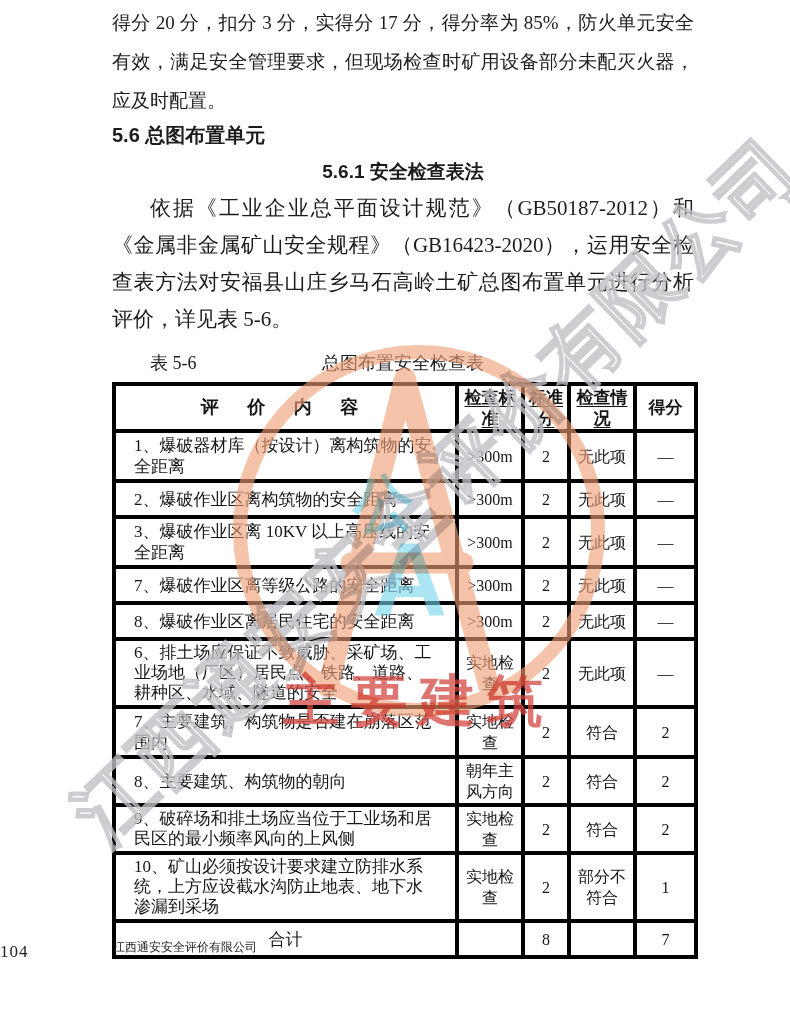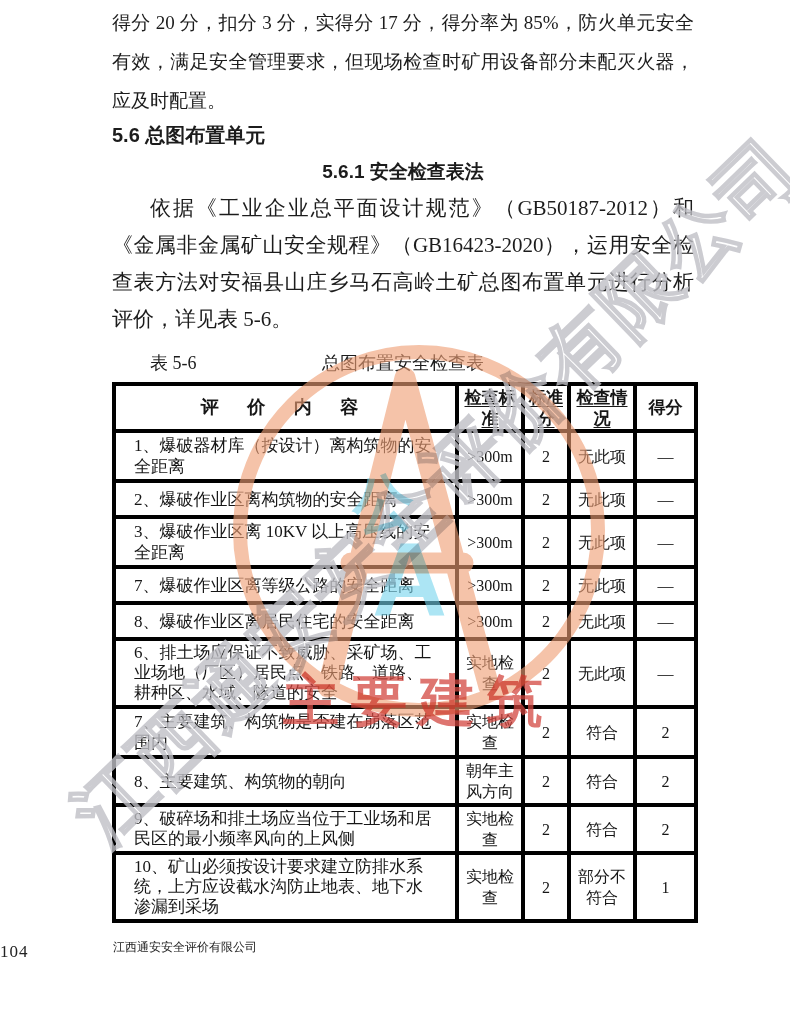--- a/index.html
+++ b/index.html
@@ -204,20 +204,27 @@
   </tr>
 
   <tr>
     <td class="cell-content">10、矿山必须按设计要求建立防排水系统，上方应设截水沟防止地表、地下水渗漏到采场</td>
     <td class="cell-center">实地检查</td>
     <td class="cell-center">2</td>
     <td class="cell-center">部分不符合</td>
     <td class="cell-center">1</td>
   </tr>
 
+  <tr class="total-row">
+    <td class="cell-content">合计</td>
+    <td class="cell-center"></td>
+    <td class="cell-center">8</td>
+    <td class="cell-center"></td>
+    <td class="cell-center">7</td>
+  </tr>
 </tbody>
   </table>
 
   <div class="doc-footer">
     <span class="footer-company">江西通安安全评价有限公司</span>
     <span class="footer-page">104</span>
   </div>
 </div>
 
 <div class="watermark">

